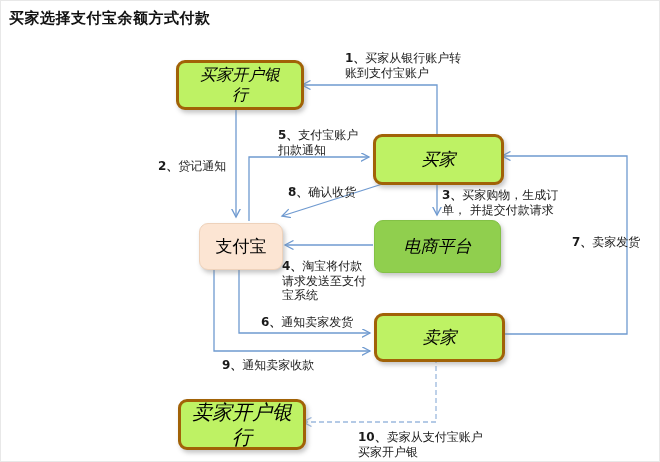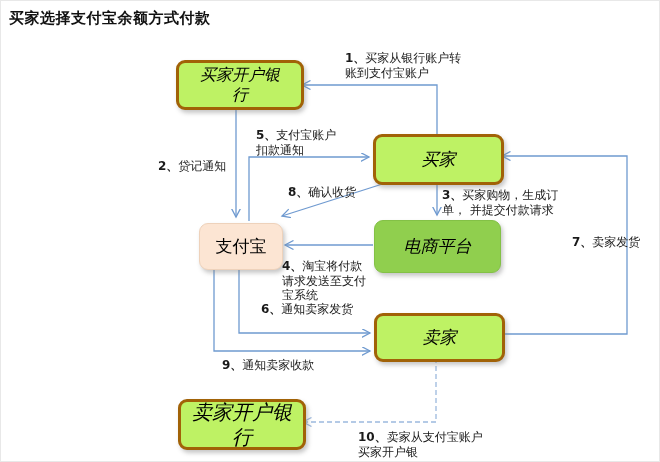--- a/index.html
+++ b/index.html
@@ -30,22 +30,22 @@
   .n-seller-bank{left:177px;top:398px;width:122px;height:45px;font-size:20px;}
   .lbl{
     position:absolute;font-size:12px;color:#1a1a1a;line-height:1.22;
     white-space:pre-line;
   }
   .lbl b{font-weight:bold;}
   .lbl-1{left:344px;top:50px;}
   .lbl-2{left:157px;top:158px;}
   .lbl-3{left:441px;top:187px;}
   .lbl-4{left:281px;top:258px;}
-  .lbl-5{left:255px;top:127px;}
-  .lbl-6{left:260px;top:301px;}
+  .lbl-5{left:277px;top:127px;}
+  .lbl-6{left:260px;top:314px;}
   .lbl-7{left:571px;top:234px;}
   .lbl-8{left:287px;top:184px;}
   .lbl-9{left:221px;top:357px;}
   .lbl-10{left:357px;top:429px;}
 </style>
 </head>
 <body>
 
 <div id="canvas">
 

